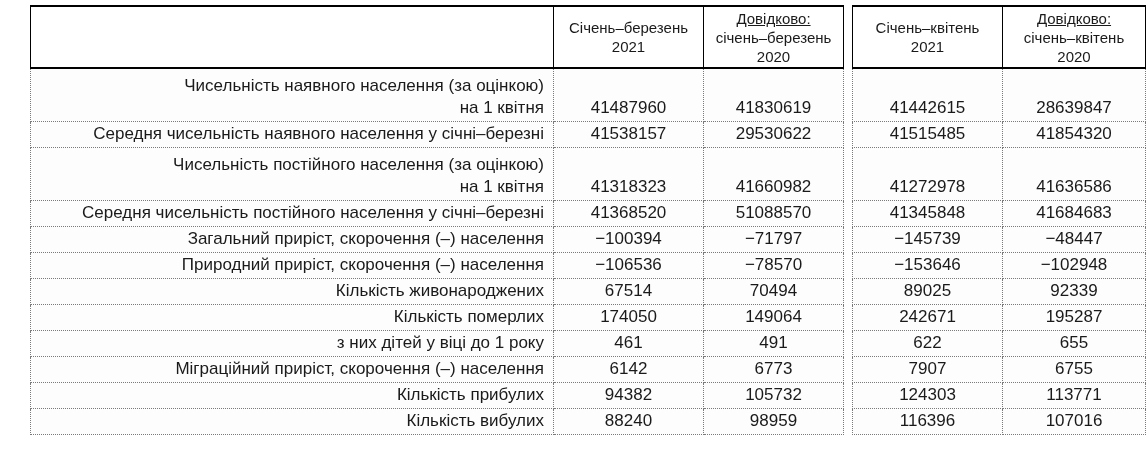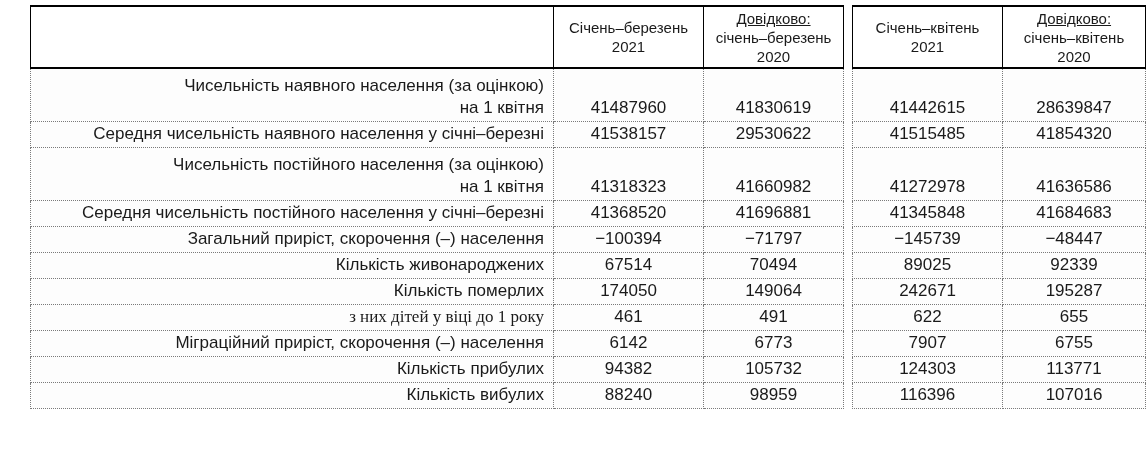--- a/index.html
+++ b/index.html
@@ -39,21 +39,21 @@
     border: 1px dotted #7a7a7a;
     font-size: 17px;
     line-height: 22px;
     padding: 1px 9px 2px 9px;
     vertical-align: bottom;
     background: #fdfdfd;
   }
   tbody tr { height: 26px; }
   tbody tr.tall { height: 53px; }
   td.lbl { text-align: right; padding-left: 7px; }
-  td.lbl.indent { padding-left: 34px; font-family: Liberation Serif, serif; }
+  td.lbl.indent { padding-left: 34px; }
   td.num { text-align: center; }
   th.gap, td.gap { border: none; background: #ffffff; padding: 0; }
   .u { text-decoration: underline; }
 </style>
 </head>
 <body>
 
 <div class="page">
   <table class="tbl">
     <colgroup>
@@ -119,34 +119,44 @@
           <td class="num">41660982</td>
           <td class="gap"></td>
           <td class="num">41272978</td>
           <td class="num">41636586</td>
         </tr>
         <tr>
           <td class="lbl">
             <div>Середня чисельність постійного населення у січні–березні</div>
           </td>
           <td class="num">41368520</td>
-          <td class="num">41696881</td>
+          <td class="num">51088570</td>
           <td class="gap"></td>
           <td class="num">41345848</td>
           <td class="num">41684683</td>
         </tr>
         <tr>
           <td class="lbl">
             <div>Загальний приріст, скорочення (–) населення</div>
           </td>
           <td class="num">−100394</td>
           <td class="num">−71797</td>
           <td class="gap"></td>
           <td class="num">−145739</td>
           <td class="num">−48447</td>
+        </tr>
+        <tr>
+          <td class="lbl">
+            <div>Природний приріст, скорочення (–) населення</div>
+          </td>
+          <td class="num">−106536</td>
+          <td class="num">−78570</td>
+          <td class="gap"></td>
+          <td class="num">−153646</td>
+          <td class="num">−102948</td>
         </tr>
         <tr>
           <td class="lbl">
             <div>Кількість живонароджених</div>
           </td>
           <td class="num">67514</td>
           <td class="num">70494</td>
           <td class="gap"></td>
           <td class="num">89025</td>
           <td class="num">92339</td>

